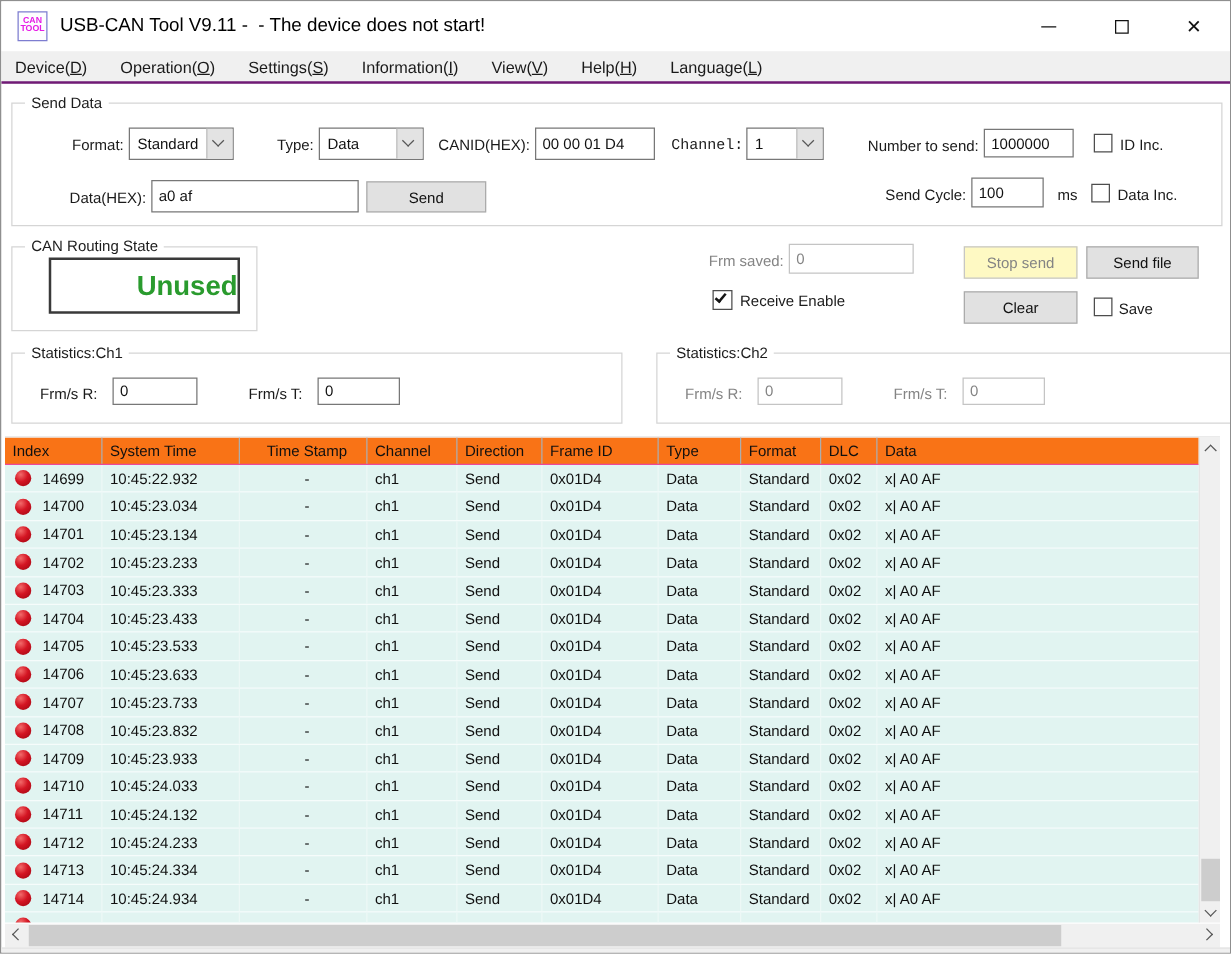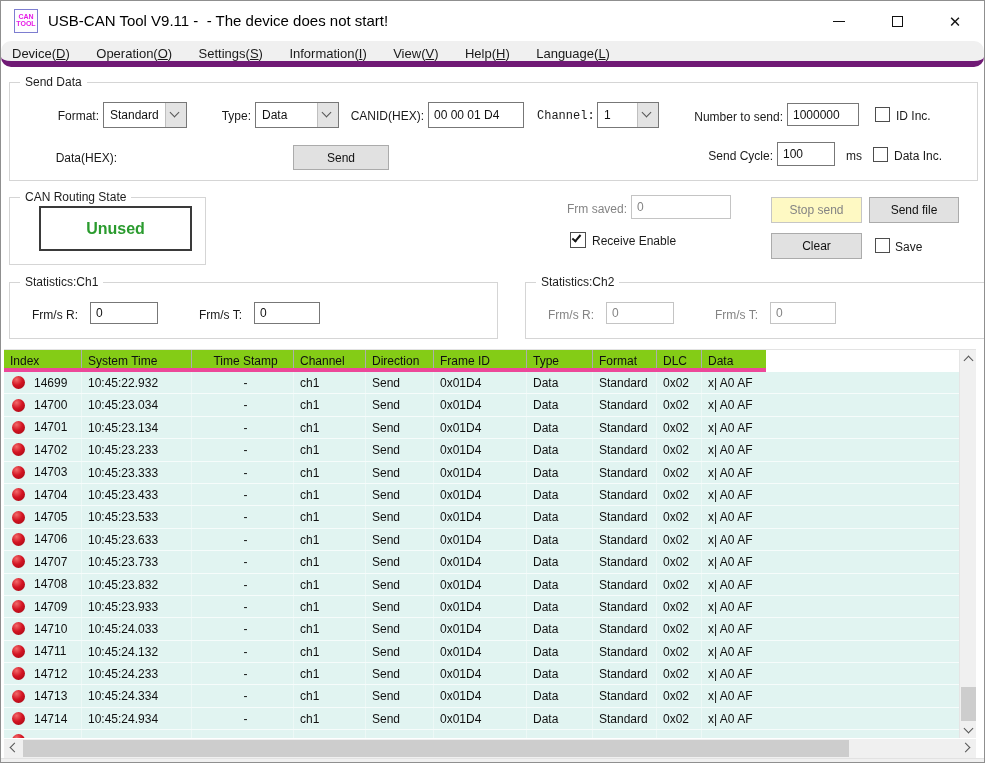--- a/index.html
+++ b/index.html
@@ -14,21 +14,21 @@
   #titlebar { position:absolute; left:0; top:0; width:100%; height:40px; background:#fff; }
   #app-icon { position:absolute; left:13px; top:8px; width:24px; height:24px; border:1px solid #7d7dd0; background:#fdfdff; text-align:center; line-height:1.05; padding-top:3px; }
   #app-icon span { display:block; font-size:7px; font-weight:bold; color:#e61ae6; letter-spacing:0; }
   #title-text { position:absolute; left:47px; top:11px; font-size:15px; color:#000; white-space:pre; }
   .win-btn { position:absolute; top:0; width:50px; height:40px; display:flex; align-items:center; justify-content:center; }
   .glyph-min { width:12px; border-top:1px solid #111; display:block; }
   .glyph-max { width:11px; height:11px; border:1px solid #111; display:block; }
   .glyph-close { font-size:15px; color:#111; line-height:1; }
 
   
-  #menubar { position:absolute; left:0; top:40px; width:100%; height:26px; background:#f0f0f0; border-bottom:6px solid #701a75;border-radius:10px; }
+  #menubar { position:absolute; left:0; top:40px; width:100%; height:26px; background:#f0f0f0; border-bottom:2px solid #701a75; }
   .menu-item { display:inline-block; padding:5px 11px 0 11px; font-size:13px; color:#1a1a1a; height:26px; cursor:default; }
   .menu-item u { text-decoration:underline; }
 
   
   .group { position:absolute; border:1px solid #d5d5d5; background:#fff; }
   .legend { position:absolute; top:-8px; left:10px; background:#fff; padding:0 5px; font-size:12px; color:#1c1c1c; white-space:nowrap; }
 
   
   .tbox { position:absolute; border:1px solid #777; background:#fff; font-size:12px; color:#111; padding:0 0 0 5px; font-family:"Liberation Sans","DejaVu Sans",sans-serif; outline:none; }
   .tbox.disabled { border-color:#c4c4c4; color:#848484; }
@@ -36,25 +36,25 @@
   .combo .val { flex:1; font-size:12px; color:#111; padding:5px 0 0 6px; }
   .combo .dd { width:21px; background:#e3e3e3; border-left:1px solid #bfbfbf; position:relative; }
   .chev { position:absolute; width:7px; height:7px; border-right:1.6px solid #555; border-bottom:1.6px solid #555; }
   .chev.down { left:5px; top:6px; transform:rotate(45deg); }
   .btn { position:absolute; background:#e1e1e1; border:1px solid #ababab; font-size:12px; color:#111; display:flex; align-items:center; justify-content:center; cursor:default; }
   .btn.disabled { color:#848484; border-color:#c6c6c6; background:#fef9c3; }
   .checkbox { position:absolute; width:15px; height:15px; border:1px solid #4d4d4d; background:#fff; }
   .checkbox .mark { display:none; position:absolute; left:3px; top:0px; width:5px; height:9px; border-right:2px solid #151515; border-bottom:2px solid #151515; transform:rotate(40deg); }
   .checkbox.checked .mark { display:block; }
 
-  #unused-box { position:absolute; left:29px; top:8px; width:153px; height:45px; border:2px solid #3a3a3a; display:flex; align-items:center; justify-content:center; font-size:16px; font-weight:bold; }
+  #unused-box { position:absolute; left:29px; top:8px; width:153px; height:45px; border:2px solid #3a3a3a; display:flex; align-items:center; justify-content:flex-end; font-size:22px; font-weight:bold; }
 
   
   #table { position:absolute; left:3px; top:348px; width:972px; height:389px; background:#fff; overflow:hidden; border-top:1px solid #e3e3e3; }
-  .thead { display:flex; width:762px; height:22px; background:#84cc16; border-bottom:4px solid #ec4899; }
+  .thead { display:flex; width:955px; height:22px; background:#f97316; border-bottom:1px solid #ec4899; }
   .thead .tcell { border-right:1px solid #adadad; padding:4px 0 0 6px; font-size:12px; color:#101010; overflow:hidden; white-space:nowrap; }
   .trow { display:flex; width:955px; height:22.4px; background:#e1f4f1; border-bottom:1px solid #f6fcfb; }
   .trow .tcell { padding:4px 0 0 6px; font-size:12px; color:#101010; border-right:1px solid #edf8f6; overflow:hidden; white-space:pre; }
   .c0{width:78px;} .c1{width:110px;} .c2{width:102px;text-align:center;} .c3{width:72px;} .c4{width:68px;}
   .c5{width:93px;} .c6{width:66px;} .c7{width:64px;} .c8{width:45px;} .c9{flex:1; border-right:none !important;}
   .trow .c0 { display:flex; align-items:center; padding:0 0 0 8px; }
   .dot { width:13px; height:13px; border-radius:50%; background:radial-gradient(circle at 35% 28%, #f26a6a 0%, #d41523 45%, #9c0410 100%); margin-right:9px; flex:0 0 auto; }
 
   
   #vscroll { position:absolute; right:0; top:0; width:17px; height:389px; background:#f0f0f0; border-left:1px solid #e5e5e5; }
@@ -126,20 +126,21 @@
     <span class="dd">
         <span class="chev down"></span>
       </span>
   </div>
   <div class="label right" style="left:680px; top:109px; width:102px;">Number to send:</div>
   <input class="tbox" style="left: 786px; top: 102px; width: 72px; height: 23px;" value="1000000">
   <span class="checkbox" style="left:874px; top:106px;"></span>
   <div class="label" style="left:895px; top:108px;">ID Inc.</div>
 
   <div class="label right" style="left:50px; top:150px; width:66px;">Data(HEX):</div>
+  <input class="tbox" style="left: 120px; top: 143px; width: 166px; height: 26px;" value="a0 af">
   <div class="btn" style="left:292px; top:144px; width:96px; height:25px;">Send</div>
   <div class="label right" style="left:698px; top:148px; width:74px;">Send Cycle:</div>
   <input class="tbox" style="left: 776px; top: 141px; width: 58px; height: 24px;" value="100">
   <div class="label" style="left:845px; top:148px;">ms</div>
   <span class="checkbox" style="left:872px; top:146px;"></span>
   <div class="label" style="left:893px; top:148px;">Data Inc.</div>
 
   <div class="group" style="left:8px; top:196px; width:197px; height:68px;">
     <span class="legend">CAN Routing State</span>
     <div id="unused-box">

